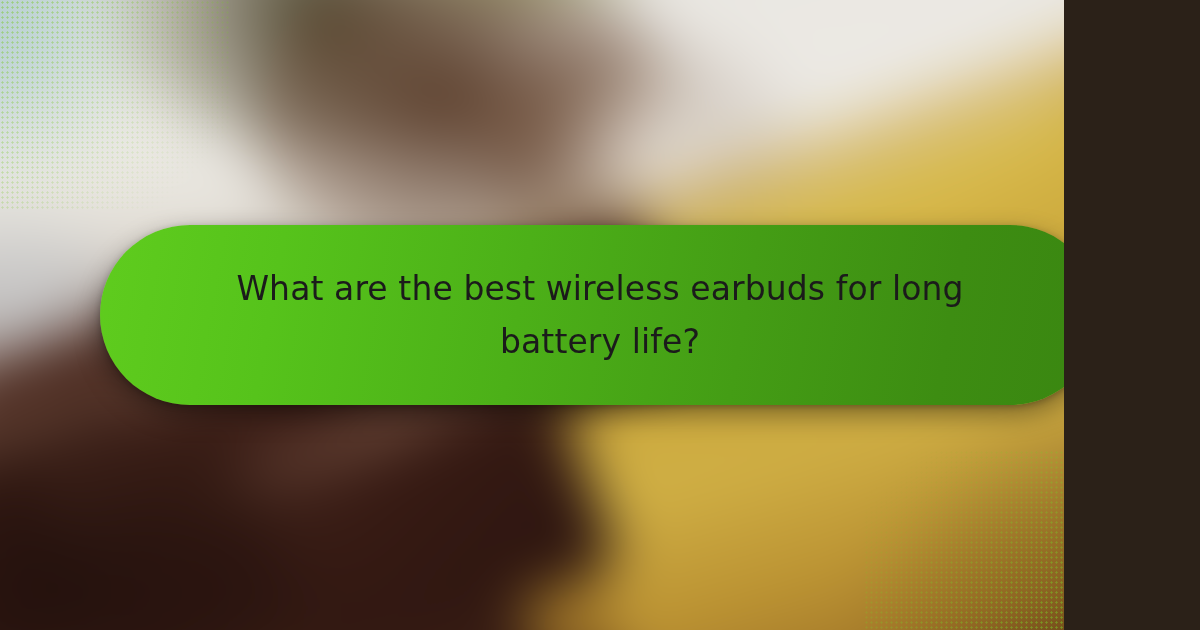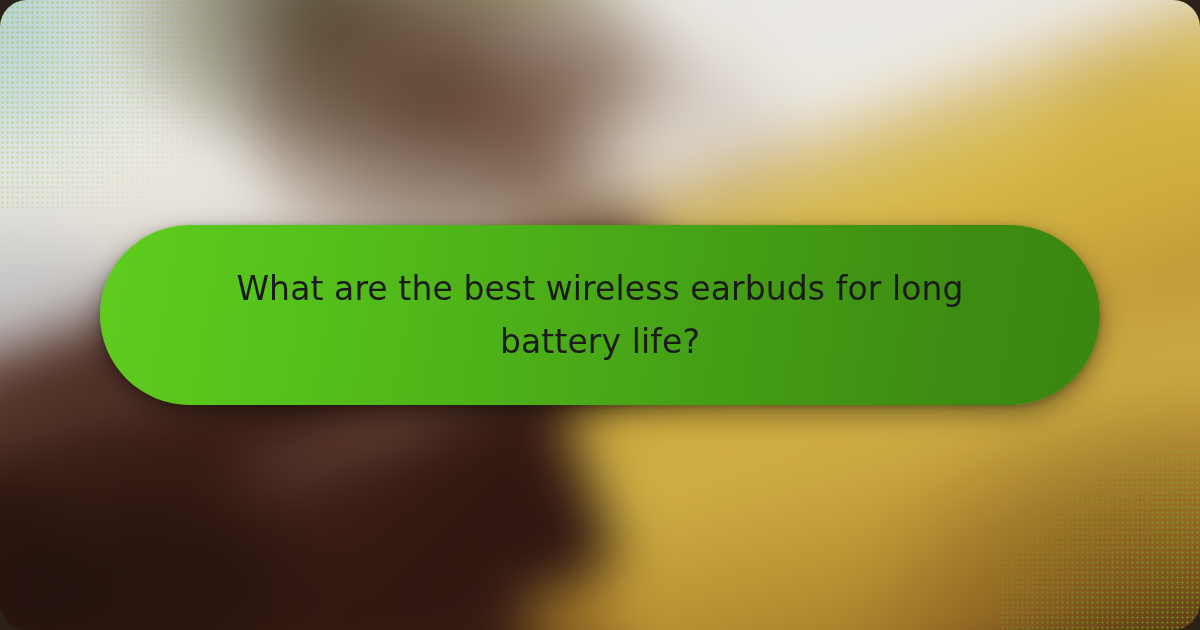--- a/index.html
+++ b/index.html
@@ -6,23 +6,22 @@
 
   html, body {
     width:1200px; height:630px;
     overflow:hidden;
     background:#2b2118;
     font-family:"DejaVu Sans", sans-serif;
   }
 
   #stage {
     position:relative;
-    width:1200px; height:630px;
+    width:1064px; height:630px;
     overflow:hidden;
-    border-radius:27px;
   }
 
   
   #photo {
     position:absolute;
     left:-60px; top:-60px;
     width:1320px; height:750px;
     filter:blur(26px) saturate(1.05);
     transform:scale(1.06);
   }

